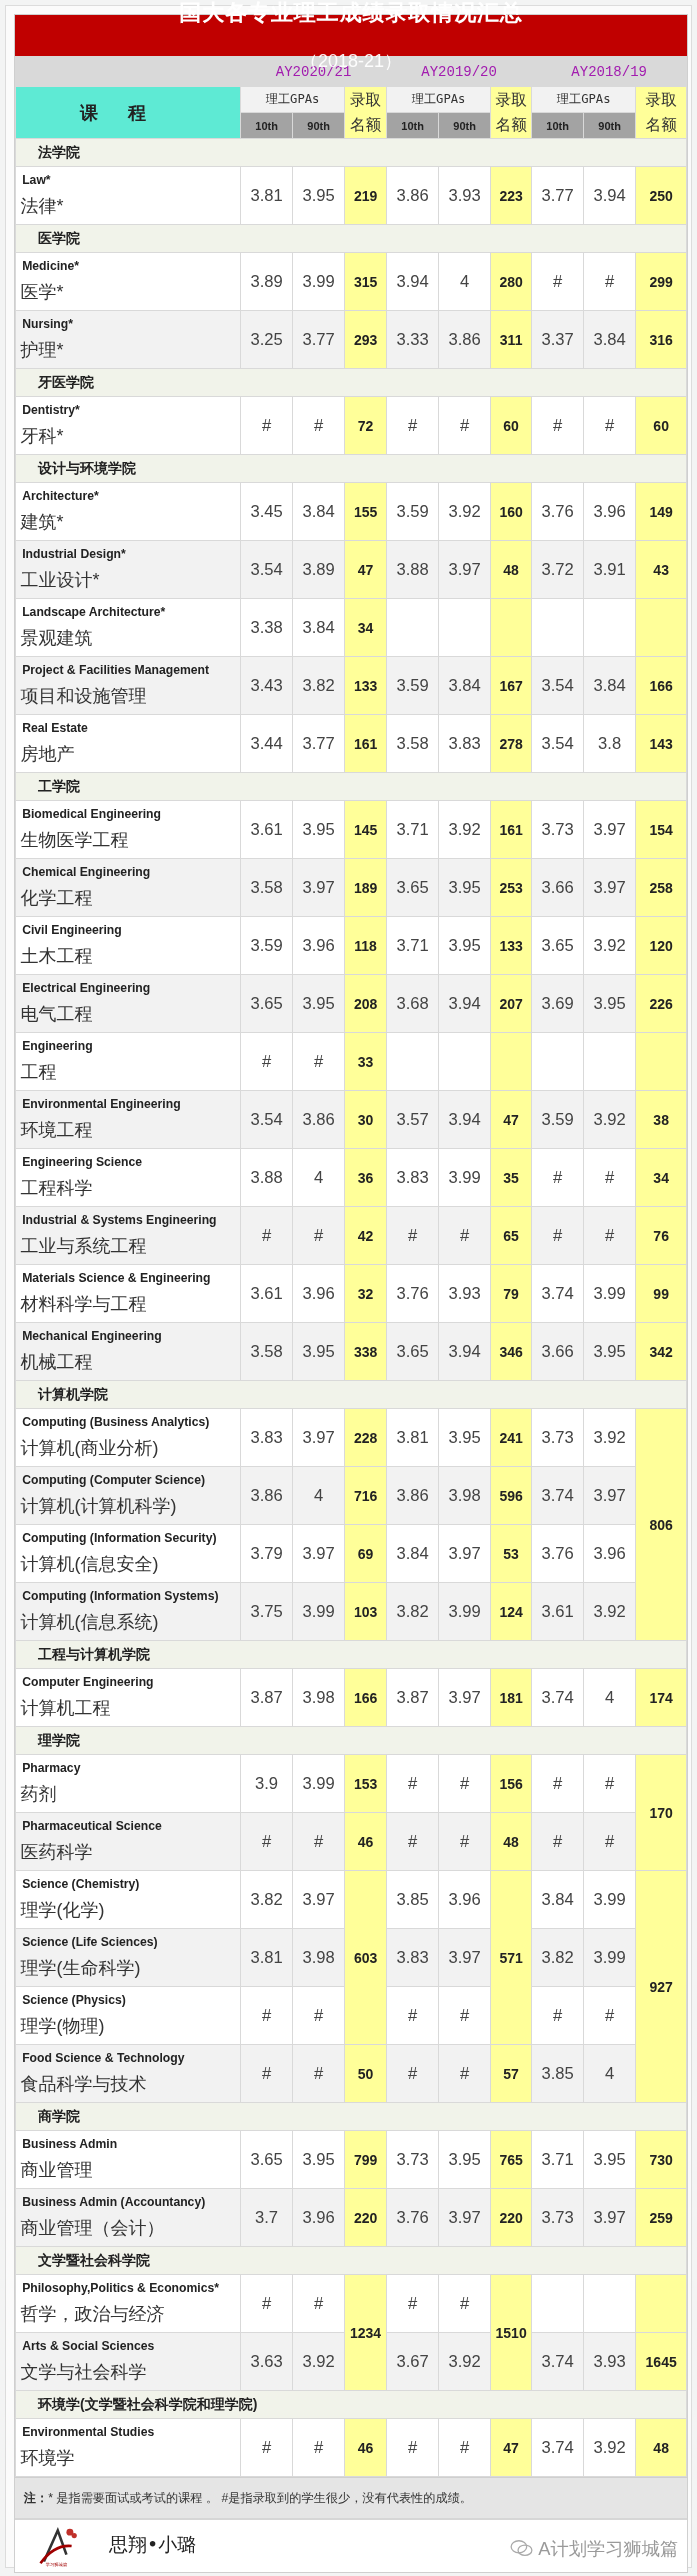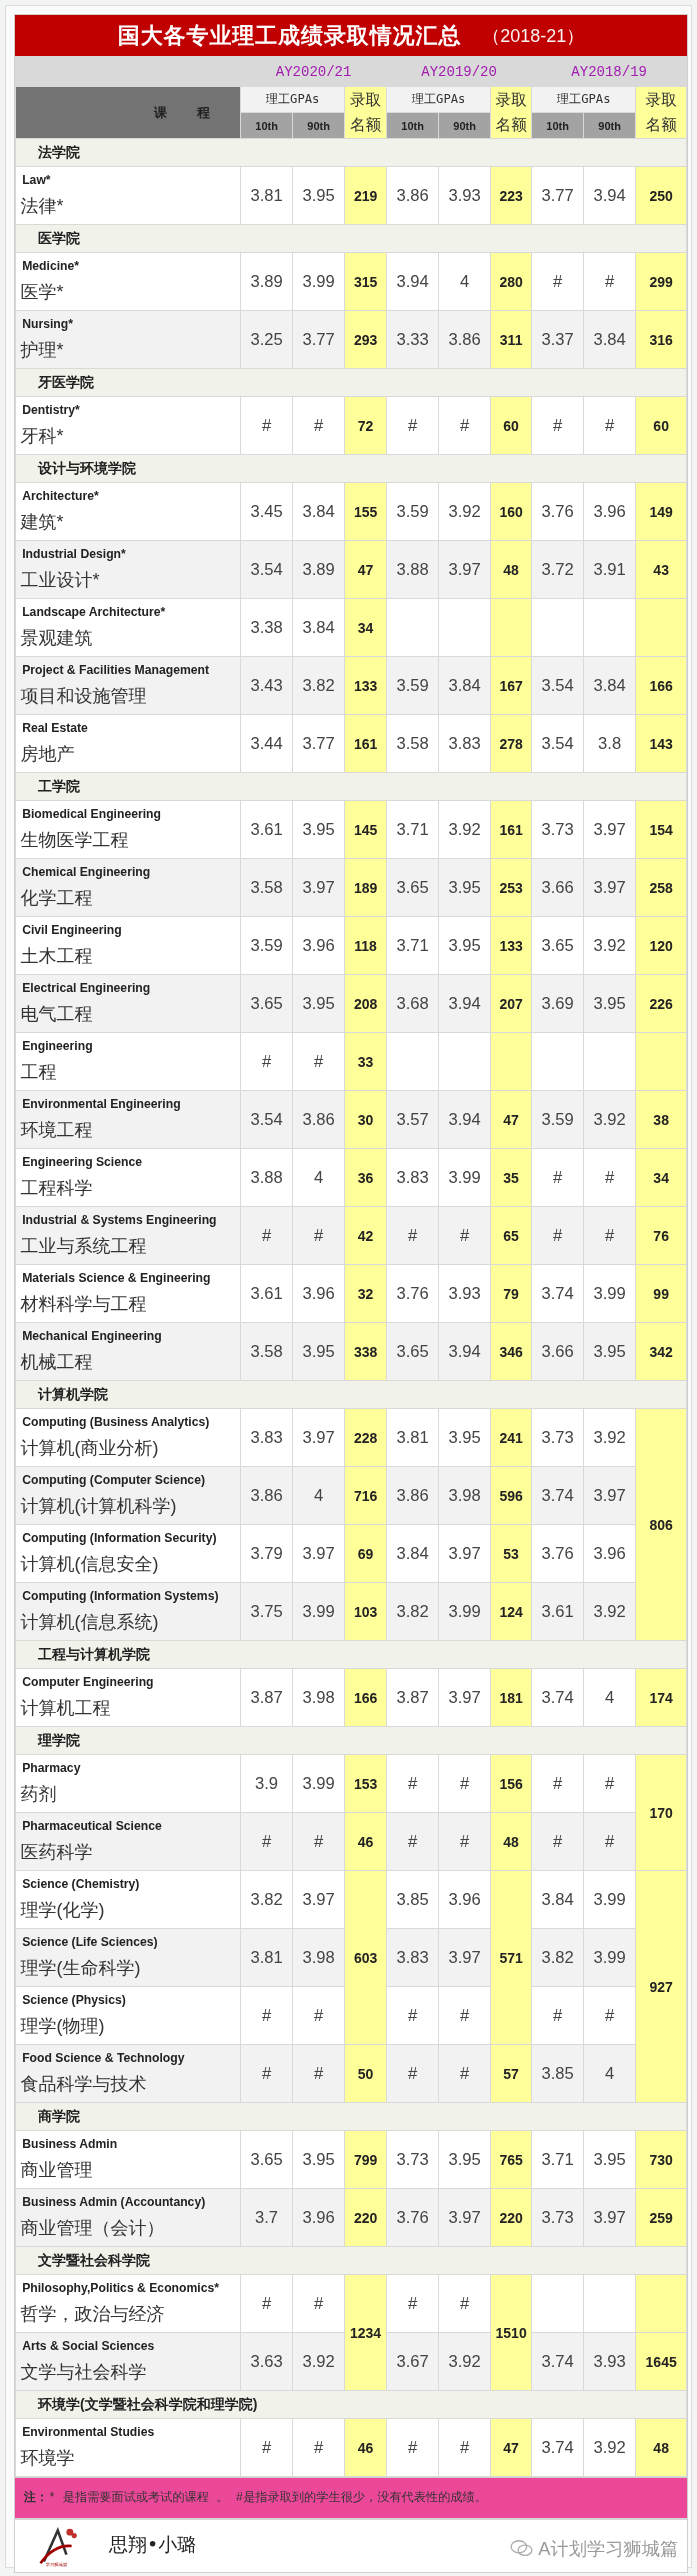--- a/index.html
+++ b/index.html
@@ -11,46 +11,46 @@
   .frame {
     position:absolute; left:5.2px; top:5.2px; width:685px; height:2561px;
     background:#fbfbfb; border:0.9px solid #dcdcdc;
   }
   .sheet {
     position:absolute; left:7.9px; top:7.9px; width:672px;
     background:#fff; border:0.9px solid #cfcfcf;
   }
   .title {
     height:41px; background:#c00000; color:#fff; display:flex;
-    align-items:center; justify-content:center; gap:21px;
+    align-items:center; justify-content:center; gap:21px;flex-direction:column;
   }
   .title .main { font-size:22px; font-weight:bold; letter-spacing:0.9px;
     font-family:"DejaVu Sans",sans-serif; }
   .title .years { font-size:18px; font-family:Liberation Sans, sans-serif; opacity:.95; }
   table { border-collapse:collapse; width:670px; table-layout:fixed; }
   td, th { border:0.9px solid #d9d9d9; padding:0; text-align:center; vertical-align:middle; }
   th { font-weight:normal; }
   .yr { background:#d9d9d9; height:29px; font-family:Liberation Mono, monospace; font-size:14px; color:#a21caf; }
   .gpa { background:#f2f2f2; height:25px; font-family:"DejaVu Sans Mono",monospace; font-size:12.2px; color:#333; }
   .pct { background:#a3a3a3; height:25px; font-size:11px; font-weight:bold; color:#222; }
   .quota-h { background:#ffff99; font-size:15.7px; color:#333; line-height:24.5px; }
-  .course-h { background:#737373; font-size:13px; font-weight:bold; letter-spacing:30px; color:#222;text-align:right; }
+  .course-h { background:#5eead4; font-size:18px; font-weight:bold; letter-spacing:30px; color:#222; }
   .corner { background:#d9d9d9; }
   .sec td { background:#f1f3ea; height:27px; text-align:left; padding-left:22px;
     font-size:14px; font-weight:bold; color:#222; }
   .row td { height:57px; }
   .row.alt td { background:#f2f2f2; }
   .row td.q, .row.alt td.q, td.q { background:#ffff99; font-size:14px; font-weight:bold; color:#222; }
   .row td.v { font-size:16.6px; color:#444; }
   .name { text-align:left !important; padding-left:4.4px !important; }
   .name .en { display:block; font-size:12.2px; font-weight:bold; color:#222; margin-left:1.7px; margin-bottom:7px; }
   .name .zh { display:block; font-size:18px; color:#333; }
   .g { border-left:1.7px solid #8fbf5f !important; }
-  .note { background:#ec4899; border-top:0.9px solid #cfcfcf; padding:7px 8.7px 7px 8.7px;
-    font-family:Liberation Mono, monospace; font-size:12.2px; color:#333; line-height:26px; }
+  .note { background:#e5e5e5; border-top:0.9px solid #cfcfcf; padding:7px 8.7px 7px 8.7px;
+    font-family:Liberation Sans, sans-serif; font-size:12.2px; color:#333; line-height:26px; }
   .note .l2 { padding-left:26px; }
   .note b { font-weight:bold; }
   .footer { height:52px; position:relative; border-top:2.6px solid #d6d6d6; background:#fff; }
   .logo { position:absolute; left:22px; top:5.2px; width:45px; height:42px; }
   .brand { position:absolute; left:94px; top:12.2px; font-family:"DejaVu Serif",serif; font-size:19px; color:#222; }
   .wechat { position:absolute; right:8.7px; top:15.7px; font-size:18.3px; color:#9a9a9a; display:flex; align-items:center; gap:5.2px; }
   .watermark { position:absolute; left:131px; width:437px; height:437px; pointer-events:none; opacity:.08; }
 </style>
 </head>
 <body>

